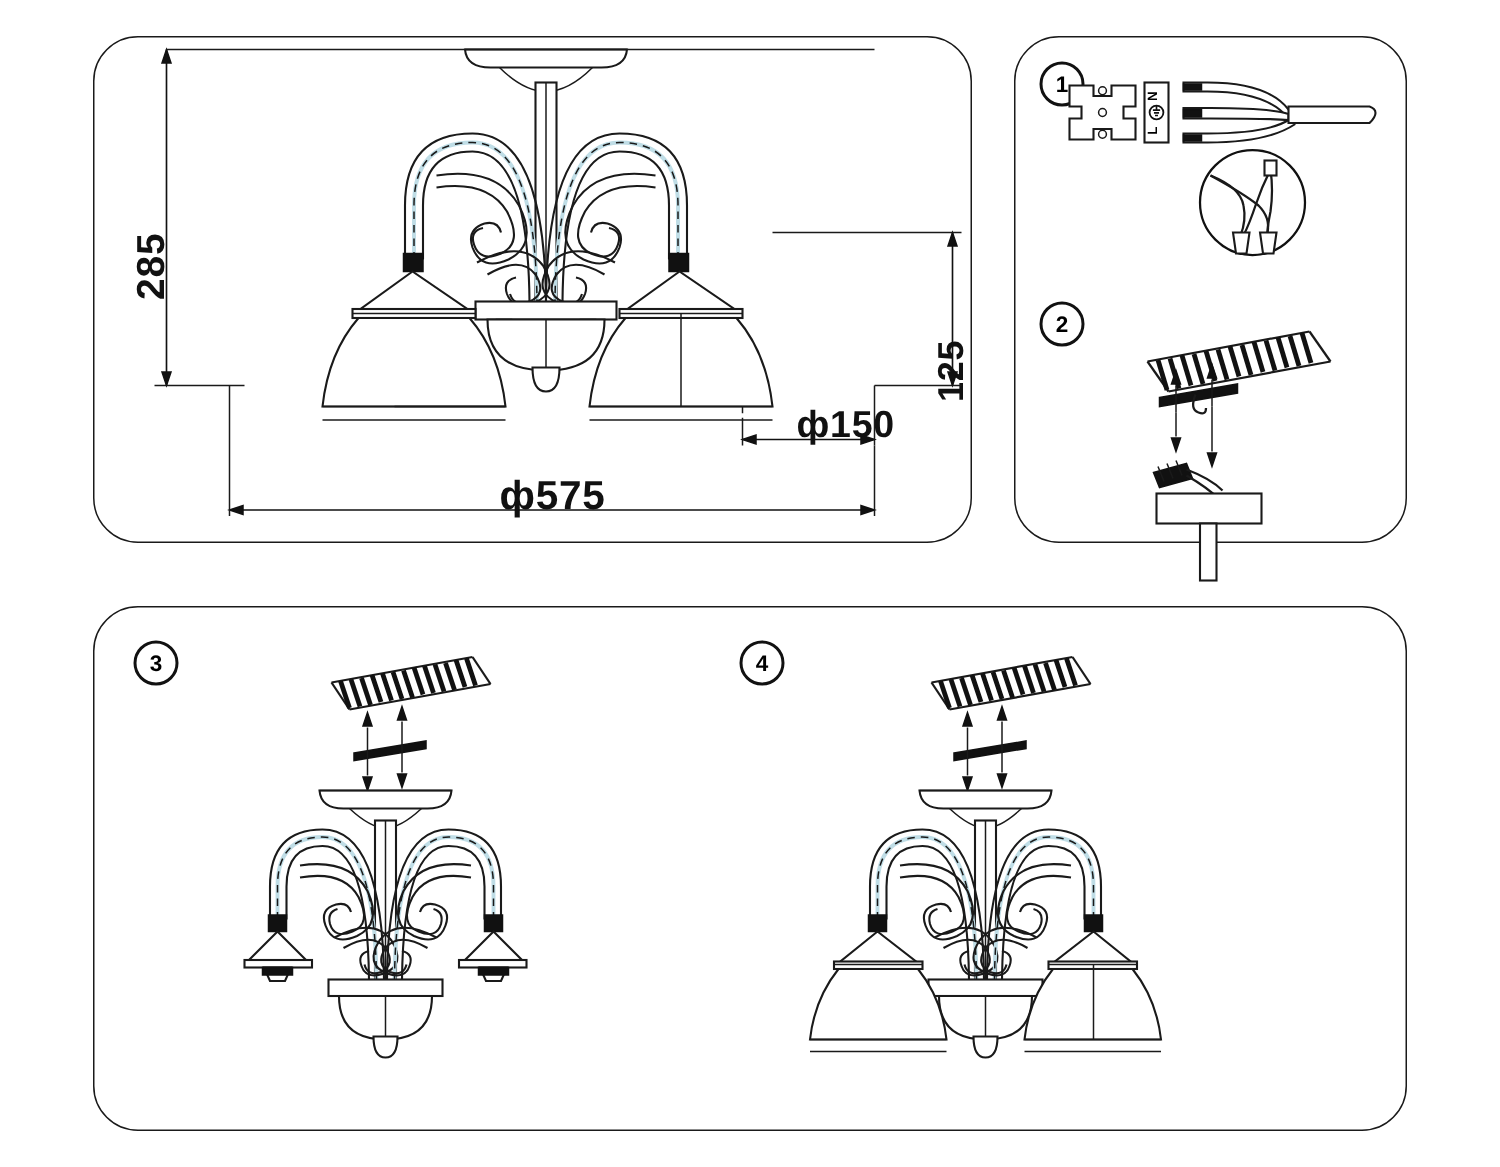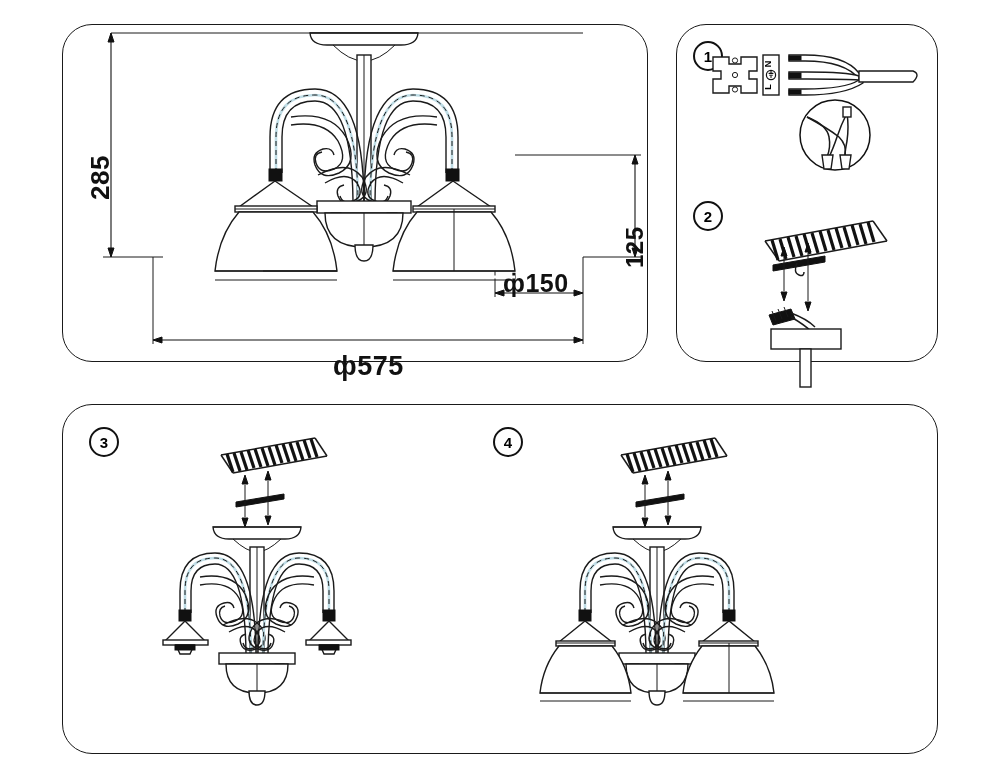--- a/index.html
+++ b/index.html
@@ -10,21 +10,21 @@
   .panel{position:absolute;border:1.6px solid #1a1a1a;border-radius:30px;background:#fff;box-sizing:border-box;}
   #panel-main{left:62px;  top:24px;  width:586px; height:338px;}
   #panel-wiring{left:676px;top:24px;  width:262px; height:338px;}
   #panel-steps{left:62px;  top:404px; width:876px; height:350px;}
   .step-num{position:absolute;width:26px;height:26px;border:2px solid #111;border-radius:50%;
             display:flex;align-items:center;justify-content:center;font-size:15px;font-weight:700;
             line-height:1;font-family:"Liberation Sans",sans-serif;}
   .dimtxt{position:absolute;font-weight:700;letter-spacing:.5px;color:#111;white-space:nowrap;}
   .dim-285{font-size:26px;transform:rotate(-90deg);transform-origin:left top;}
   .dim-125{font-size:24px;transform:rotate(-90deg);transform-origin:left top;}
-  .dim-150{font-size:25px;}
+  .dim-150{font-size:25px;margin-left:28px;}
   .dim-575{font-size:27px;}
   svg{position:absolute;left:0;top:0;overflow:visible;}
   .ln{fill:none;stroke:#1a1a1a;stroke-width:1.5;}
   .ln-thin{fill:none;stroke:#1a1a1a;stroke-width:1;}
   .ln-d{fill:none;stroke:#1a1a1a;stroke-width:1;stroke-dasharray:5 4;}
   .ln-dim{fill:none;stroke:#111;stroke-width:1.1;}
   .fillw{fill:#ffffff;stroke:#1a1a1a;stroke-width:1.4;}
   .fillk{fill:#111;stroke:#111;stroke-width:1;}
   .hatch{stroke:#111;stroke-width:3.2;}
   .band{stroke-width:7;}
@@ -38,21 +38,21 @@
 <div class="sheet">
 
   <div class="panel" id="panel-main">
 
     <div class="dimtxt dim-285" style="left:22px; top:175px;">285</div>
 
     <div class="dimtxt dim-125" style="left:558px; top:243px;">125</div>
 
     <div class="dimtxt dim-150" style="left:440px; top:244px;">ф150</div>
 
-    <div class="dimtxt dim-575" style="left:270px; top:290px;margin-top:36px;">ф575</div>
+    <div class="dimtxt dim-575" style="left:270px; top:290px;">ф575</div>
 
     <svg width="586" height="338" viewBox="0 0 586 338">
       <defs>
         <linearGradient id="bandgrad" x1="0" y1="0" x2="1" y2="0">
           <stop offset="0%" stop-color="#1ab9cd"></stop>
           <stop offset="55%" stop-color="#35c8d8"></stop>
           <stop offset="100%" stop-color="#9fe2ea"></stop>
         </linearGradient>
       </defs>
 

